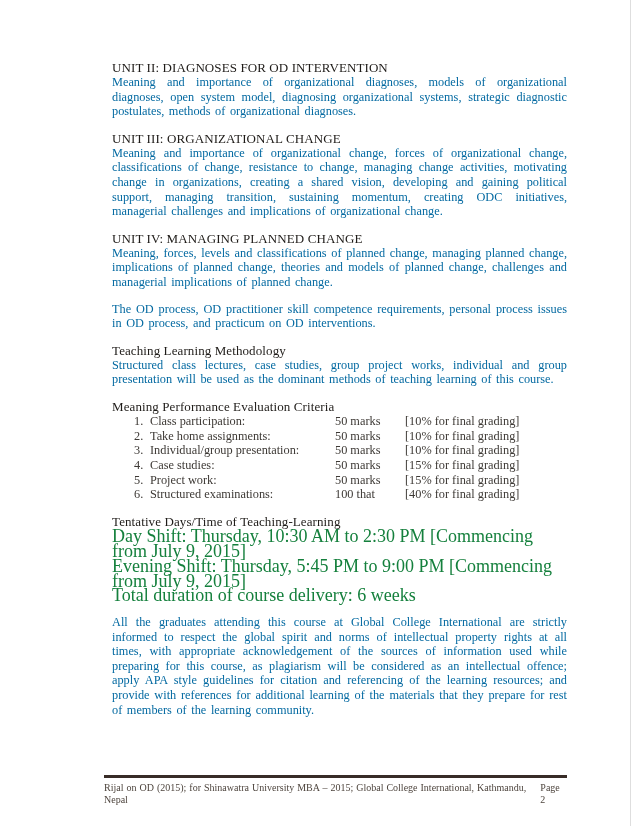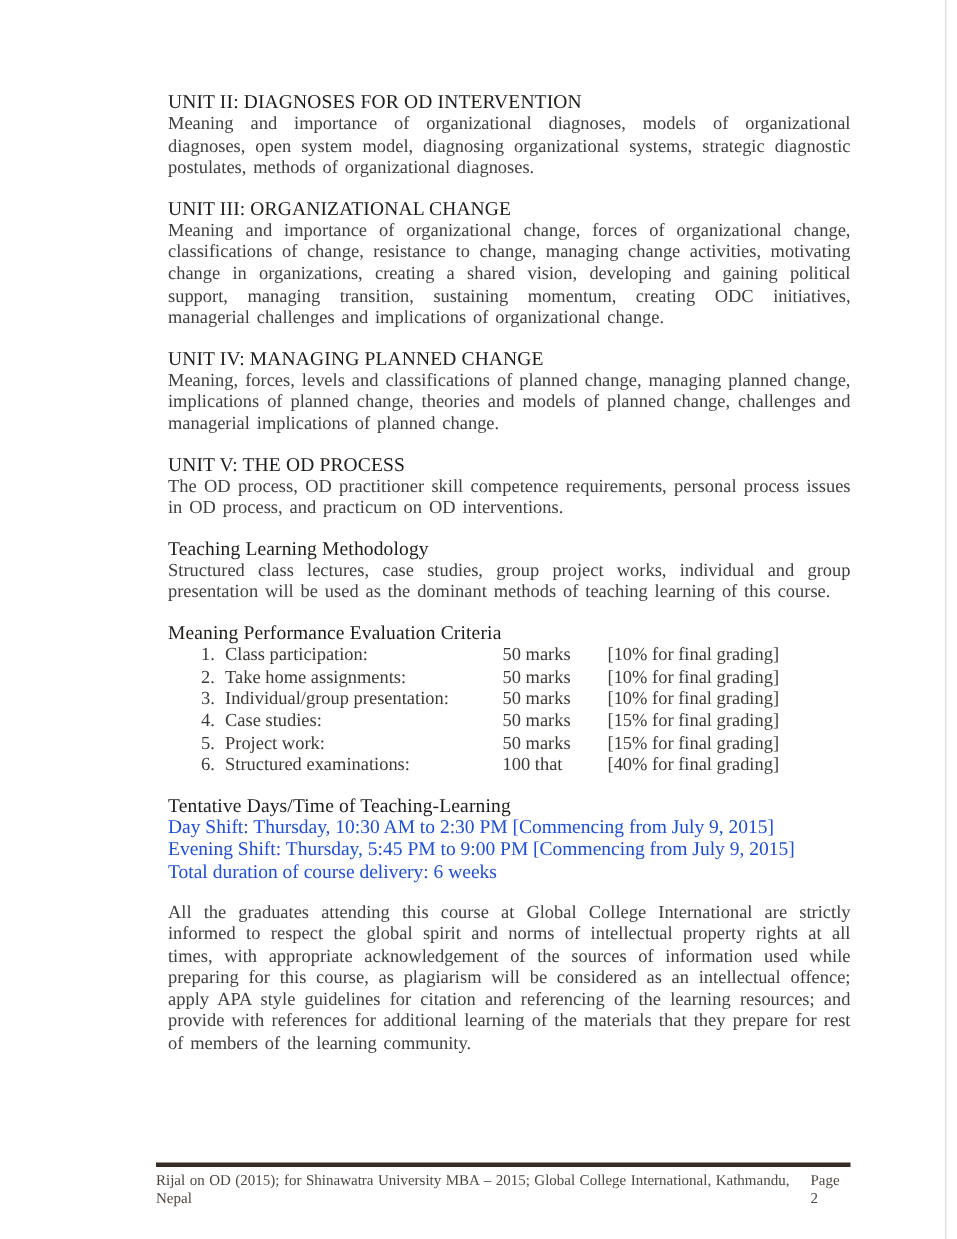--- a/index.html
+++ b/index.html
@@ -29,30 +29,30 @@
     margin: 0; padding: 0;
     font-size: 13px; line-height: 15px;
     font-weight: normal; color: #1e1b18;
     letter-spacing: 0.1px;
   }
   .para {
     margin: 0; padding: 0;
     font-size: 12.3px; line-height: 14.6px;
     text-align: justify; text-align-last: left;
     word-spacing: 1.5px;
-    color: #404040;
+    color: #0369a1;
   }
   .eval-row {
     display: grid;
     grid-template-columns: 16px 185px 70px 1fr;
     padding-left: 22px;
     font-size: 12.3px; line-height: 14.7px;
     color: #3d3935;
   }
-  .sched-line { font-size: 13px; line-height: 14.8px; color: #1d4ed8; }
+  .sched-line { font-size: 18px; line-height: 14.8px; color: #15803d; }
   .footer {
     position: absolute;
     left: 104px; right: 71px; top: 775px;
   }
   .footer-rule {
     height: 3px; background: #382c27;
     margin-bottom: 4px;
   }
   .footer-text {
     display: flex; justify-content: space-between;
@@ -78,21 +78,20 @@
       <h2>UNIT III: ORGANIZATIONAL CHANGE</h2>
       <p class="para">Meaning and importance of organizational change, forces of organizational change, classifications of change, resistance to change, managing change activities, motivating change in organizations, creating a shared vision, developing and gaining political support, managing transition, sustaining momentum, creating ODC initiatives, managerial challenges and implications of organizational change.</p>
     </div>
 
     <div class="sec">
       <h2>UNIT IV: MANAGING PLANNED CHANGE</h2>
       <p class="para">Meaning, forces, levels and classifications of planned change, managing planned change, implications of planned change, theories and models of planned change, challenges and managerial implications of planned change.</p>
     </div>
 
     <div class="sec">
-      <h2>UNIT V: THE OD PROCESS</h2>
       <p class="para">The OD process, OD practitioner skill competence requirements, personal process issues in OD process, and practicum on OD interventions.</p>
     </div>
 
     <div class="sec">
       <h2>Teaching Learning Methodology</h2>
       <p class="para">Structured class lectures, case studies, group project works, individual and group presentation will be used as the dominant methods of teaching learning of this course.</p>
     </div>
 
     <div class="sec">
       <h2>Meaning Performance Evaluation Criteria</h2>

